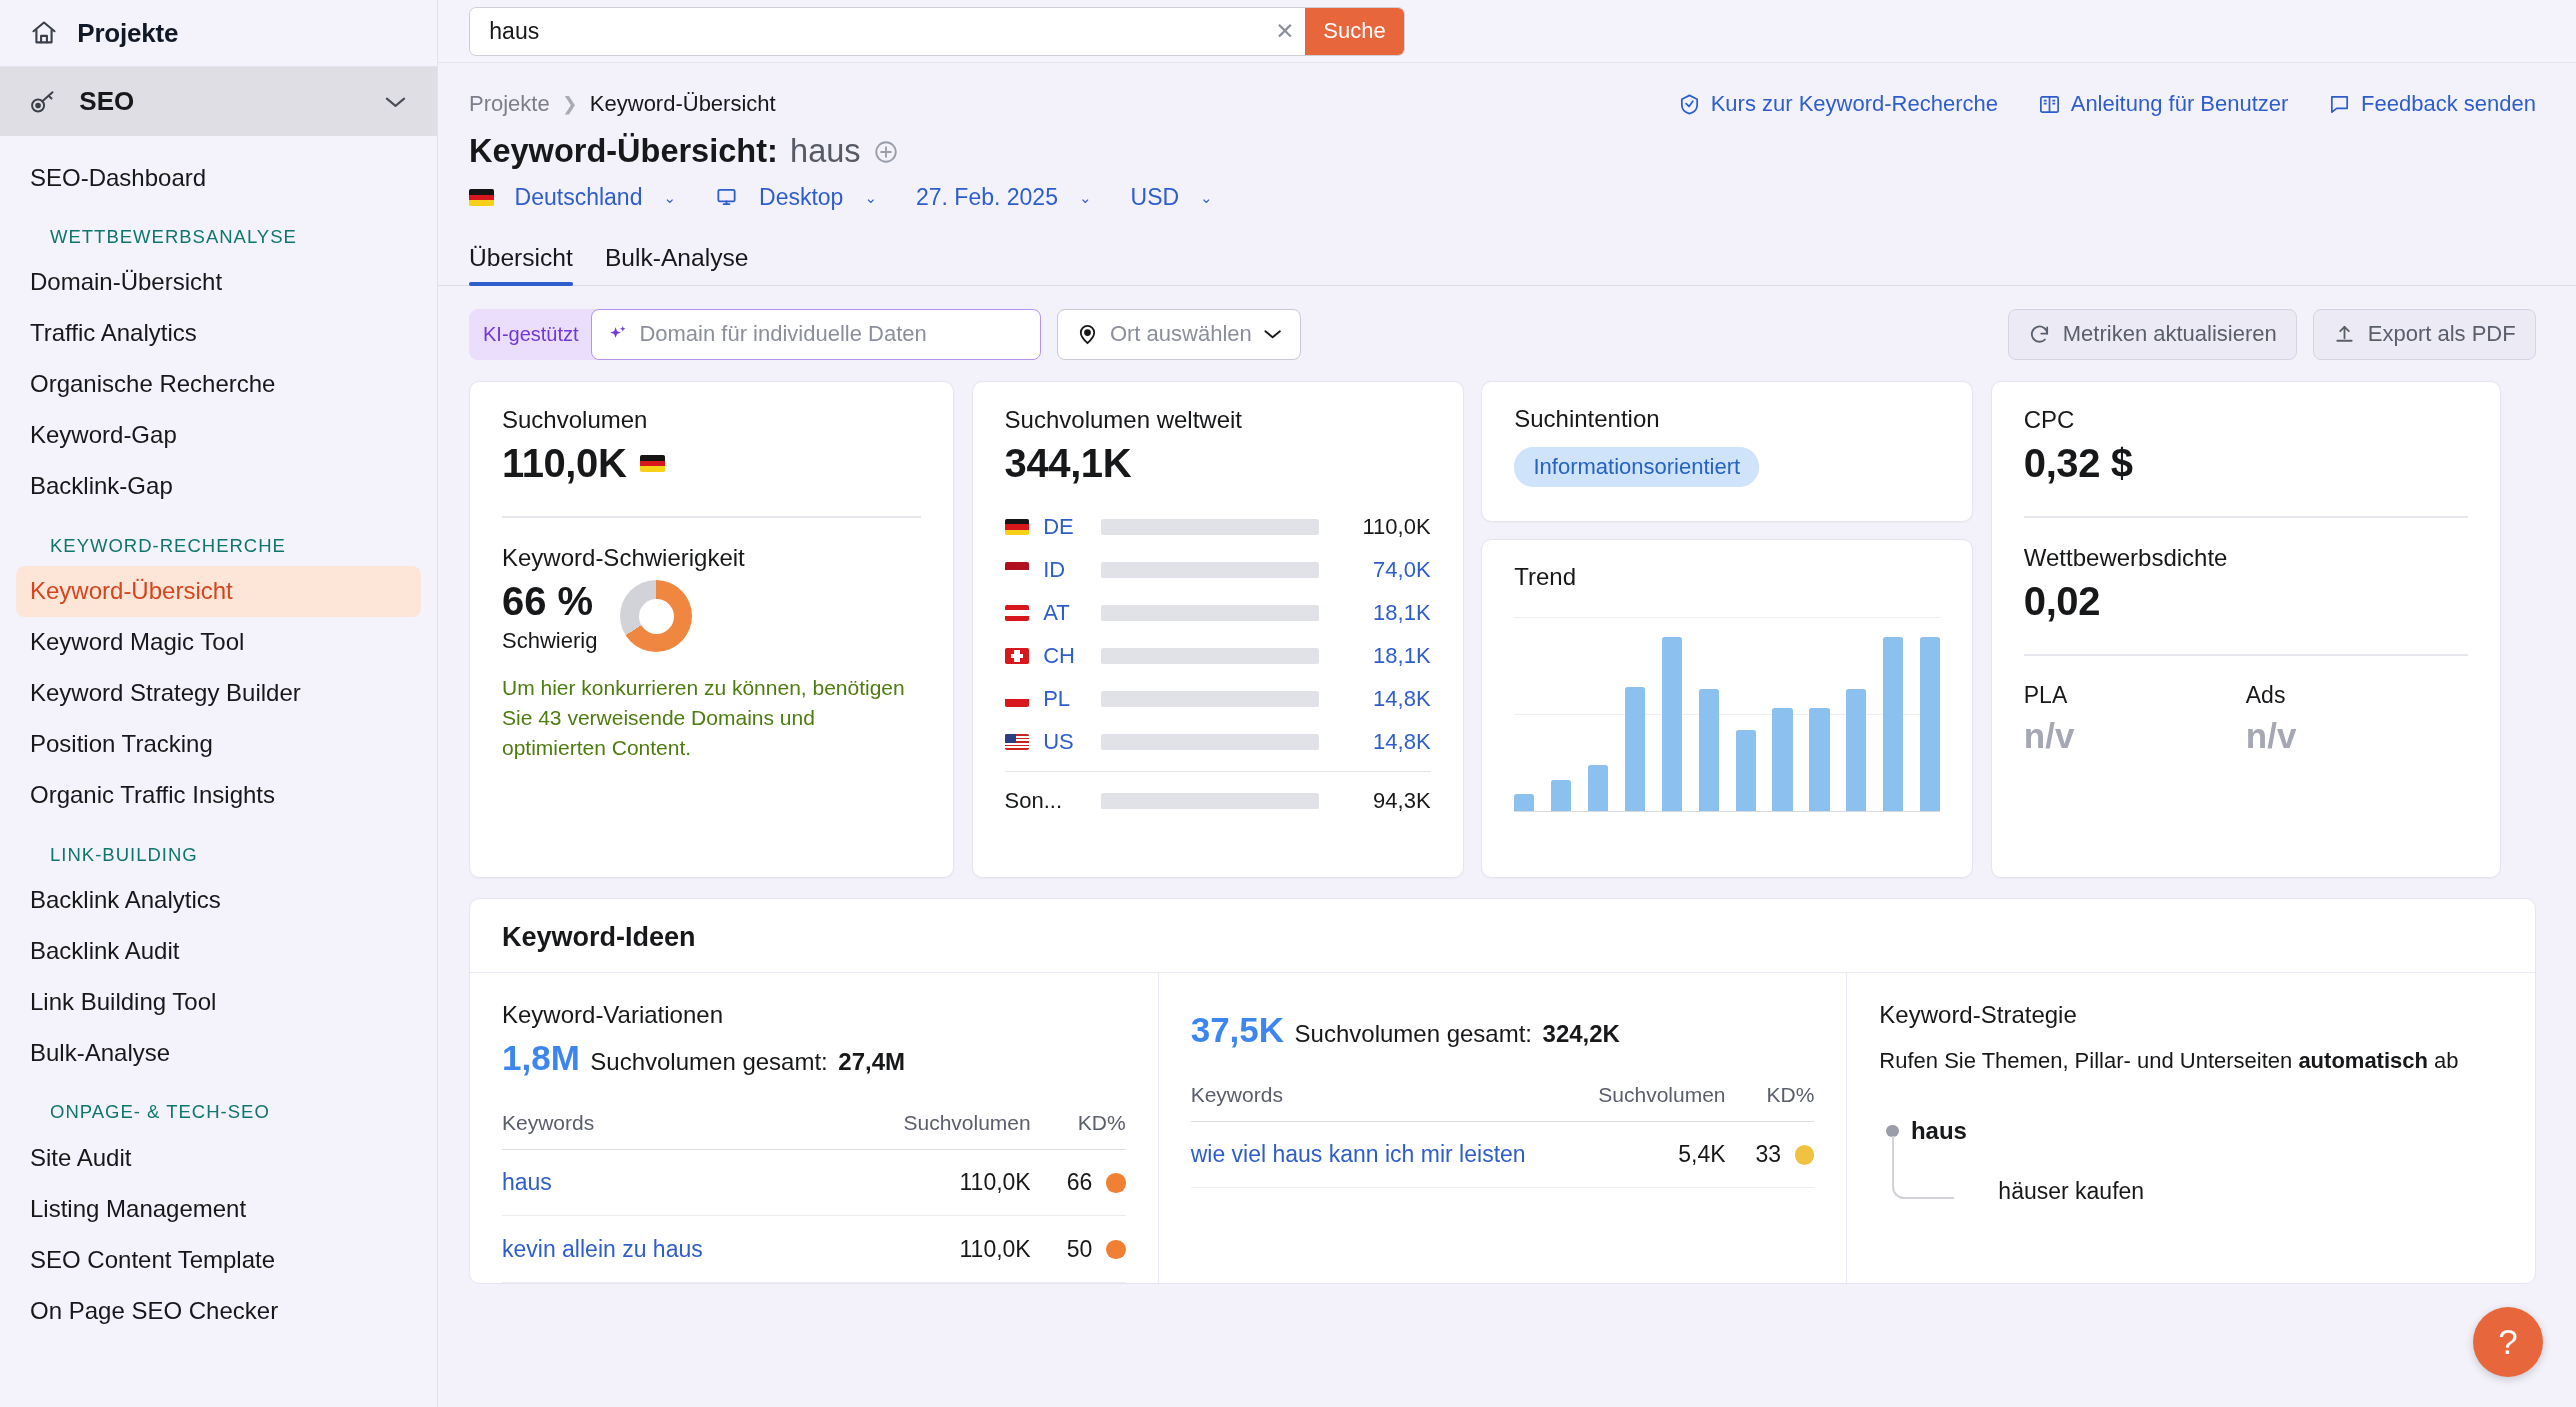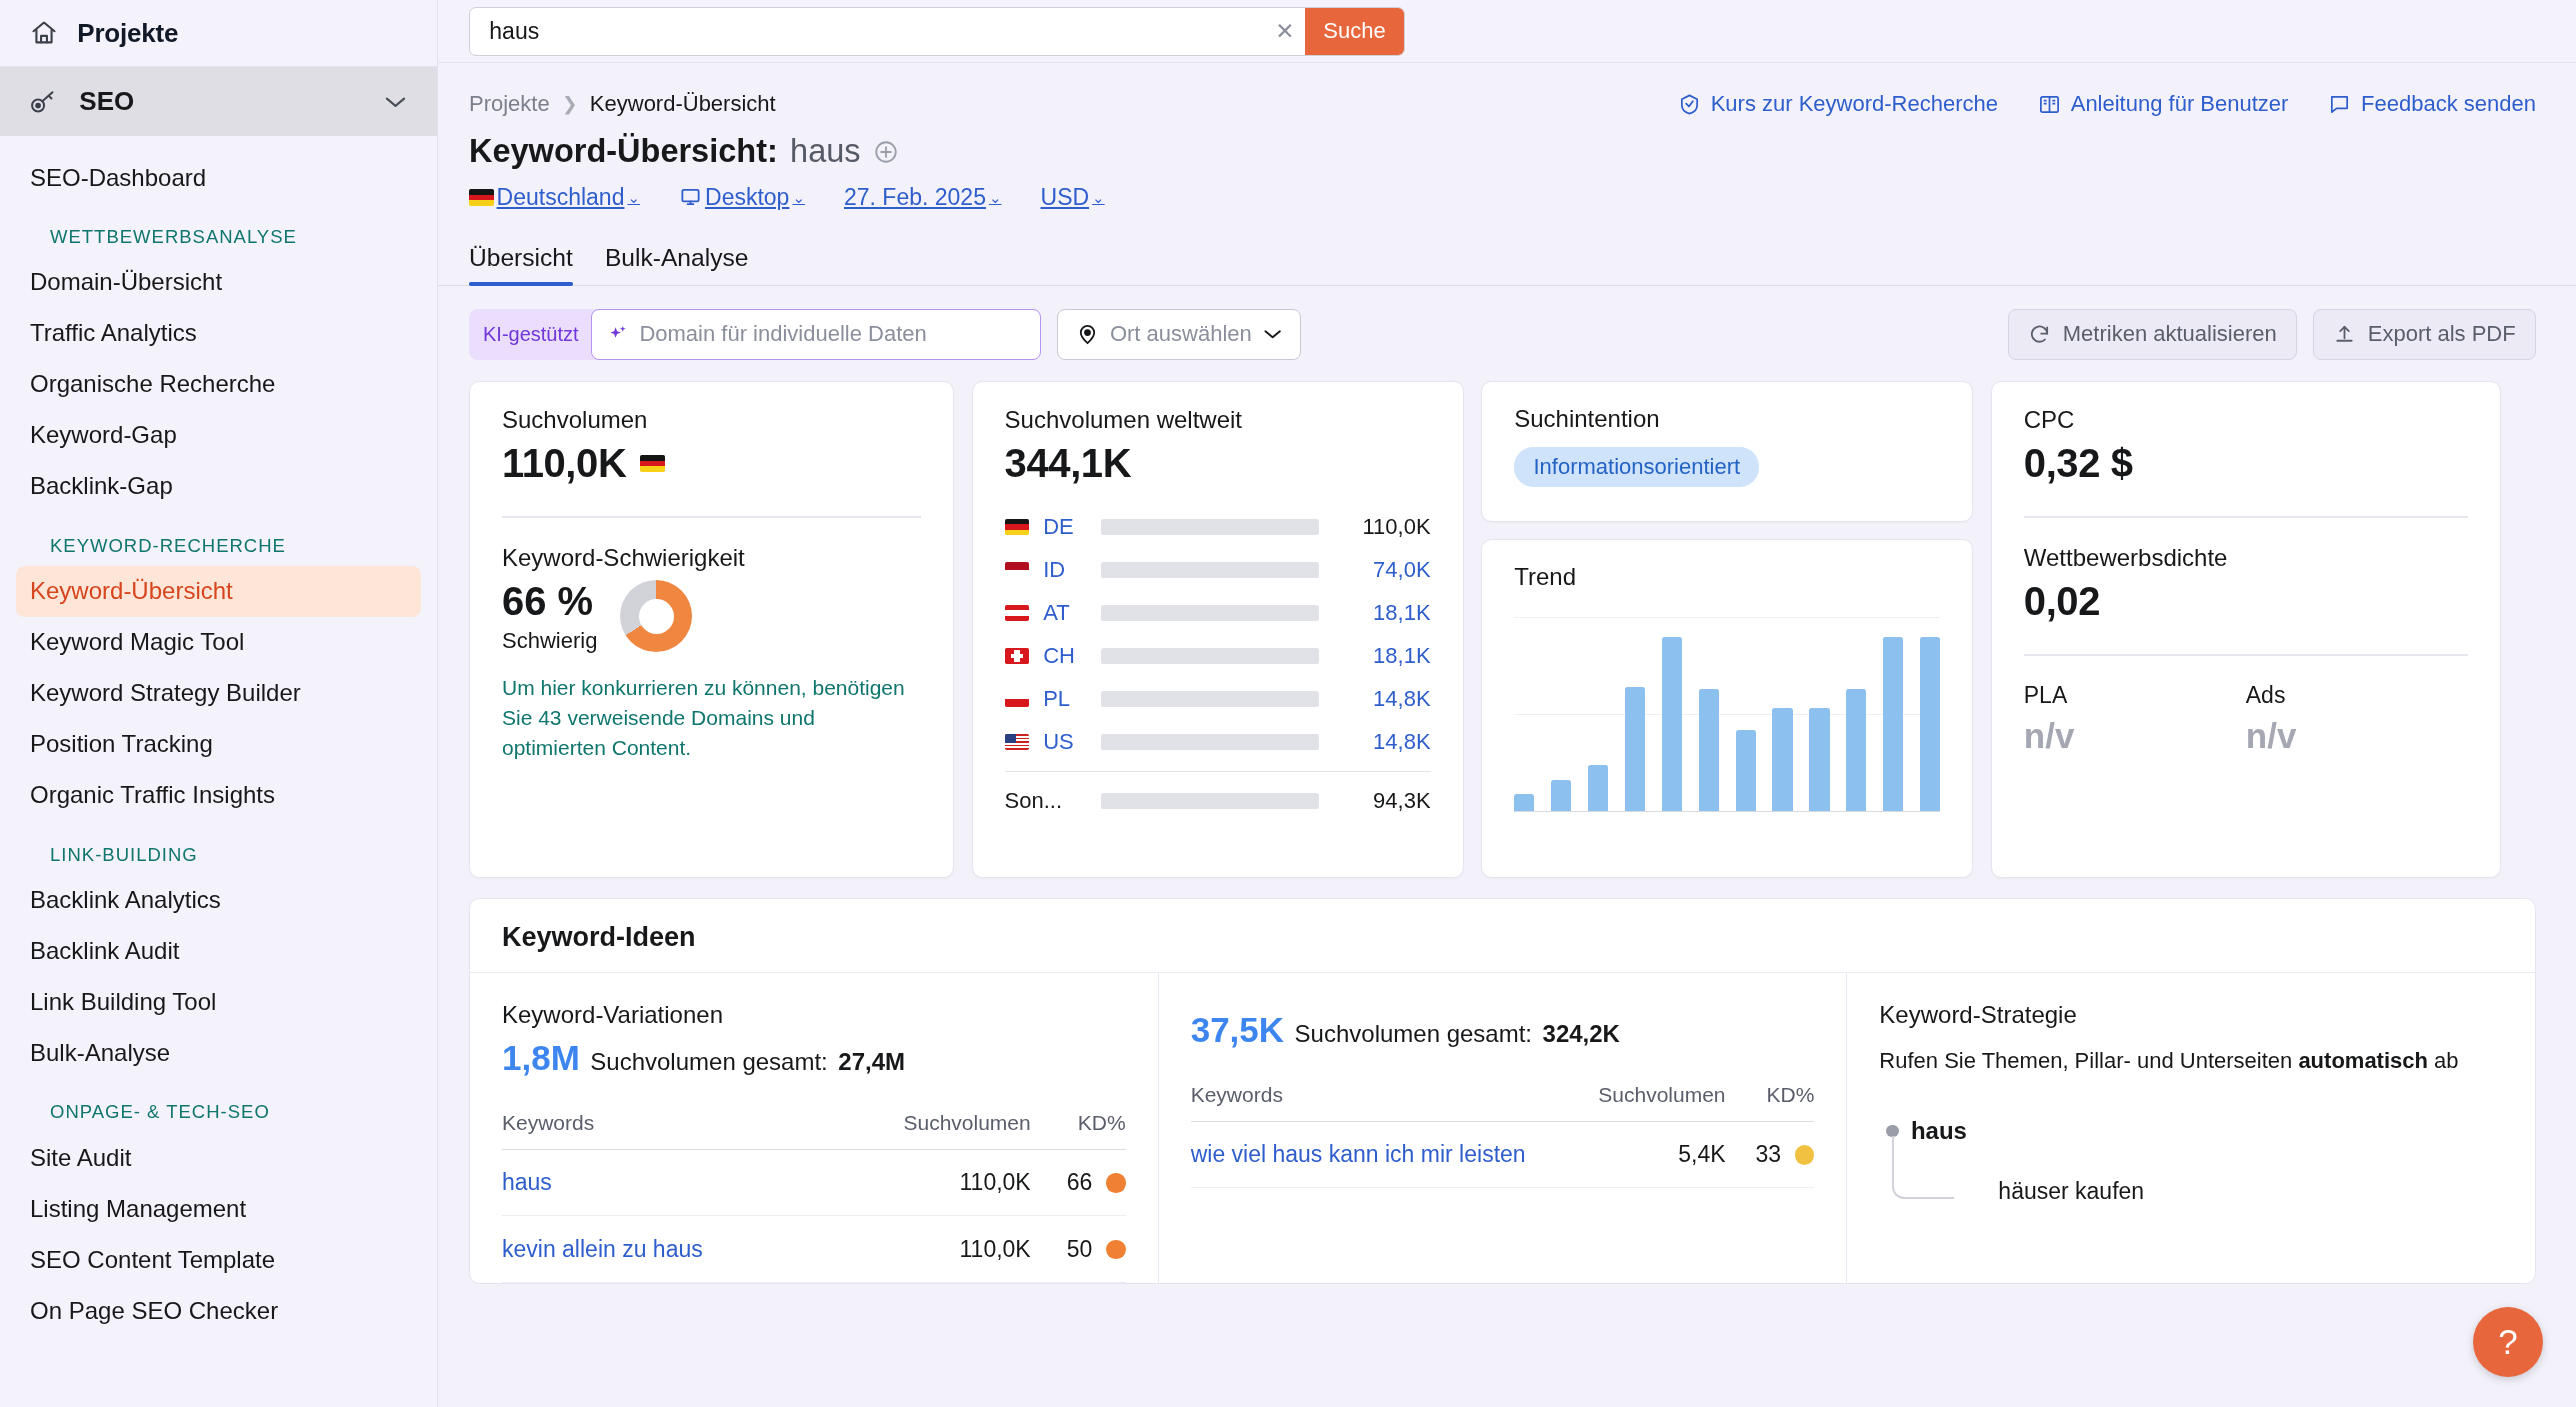--- a/index.html
+++ b/index.html
@@ -114,21 +114,21 @@
     font-size: 32.5px; font-weight: 700; color: #17181a;
     display: flex; align-items: center; gap: 12.3px;
   }
   .page-title .kw { color: #565a66; font-weight: 400; }
   .plus-icon { color: #9a9daa; font-size: 28px; line-height: 1; cursor: pointer;}
 
   .filters-row {
     display: flex; align-items: center; gap: 39px;
     padding: 14px 31px 0 31px;
   }
-  .filter { display: flex; align-items: center; gap: 3px; font-size: 23px; color: #2e5dcc; cursor: pointer; text-decoration: underline; }
+  .filter { display: flex; align-items: center; gap: 21px; font-size: 23px; color: #2e5dcc; cursor: pointer; }
   .caret { font-size: 15px; color: #2e5dcc; }
   .flag { width: 24.6px; height: 16.7px; border-radius: 1.8px; display: inline-block; position: relative; overflow: hidden; flex:0 0 24.6px;}
   .flag-de { background: linear-gradient(#151515 0 33.3%, #d7171b 33.3% 66.6%, #f7d117 66.6% 100%); }
   .flag-id { background: linear-gradient(#b01020 0 50%, #fff 50% 100%); }
   .flag-at { background: linear-gradient(#d7171b 0 33.3%, #fff 33.3% 66.6%, #d7171b 66.6% 100%); }
   .flag-ch { background: #d7171b; }
   .flag-ch::before, .flag-ch::after { content:""; position:absolute; background:#fff; }
   .flag-ch::before { left: 9.7px; top: 2.6px; width: 5.3px; height: 11.4px; }
   .flag-ch::after { left: 6.2px; top: 6.2px; width: 12.3px; height: 4.4px; }
   .flag-pl { background: linear-gradient(#fff 0 50%, #d7171b 50% 100%); }
@@ -216,21 +216,21 @@
   .kd-label { font-size: 22px; color: #17181a; margin-top: 3.5px; }
   .donut {
     width: 72px; height: 72px; border-radius: 50%;
     background: conic-gradient(#ef8741 0 66%, #d2d3d9 66% 100%);
     position: relative; flex: 0 0 72px;
   }
   .donut::after {
     content: ""; position: absolute; inset: 18.5px;
     background: #fff; border-radius: 50%;
   }
-  .kd-desc { font-size: 21px; line-height: 1.42; color: #0f766e; margin-top: 19.3px; }
+  .kd-desc { font-size: 21px; line-height: 1.42; color: #4d7c0f; margin-top: 19.3px; }
 
   .geo-row { display: flex; align-items: center; gap: 14px; height: 43px; }
   .geo-code { font-size: 22px; color: #2e5dcc; width: 44px; }
   .geo-bar { flex: 1; height: 16.7px; background: #e1e2e8; border-radius: 2.6px; overflow: hidden; }
   .geo-fill { height: 100%; background: #55a6f5; border-radius: 2.6px; }
   .geo-fill.primary { background: #2b68c4; }
   .geo-val { font-size: 22px; text-align: right; width: 98px; color: #2e5dcc; }
   .geo-val.primary { color: #17181a; }
   .geo-sep { height: 1.8px; background: #e4e4eb; margin: 7px 0; }
   .geo-other { font-size: 22px; color: #17181a; width: 82px; }

